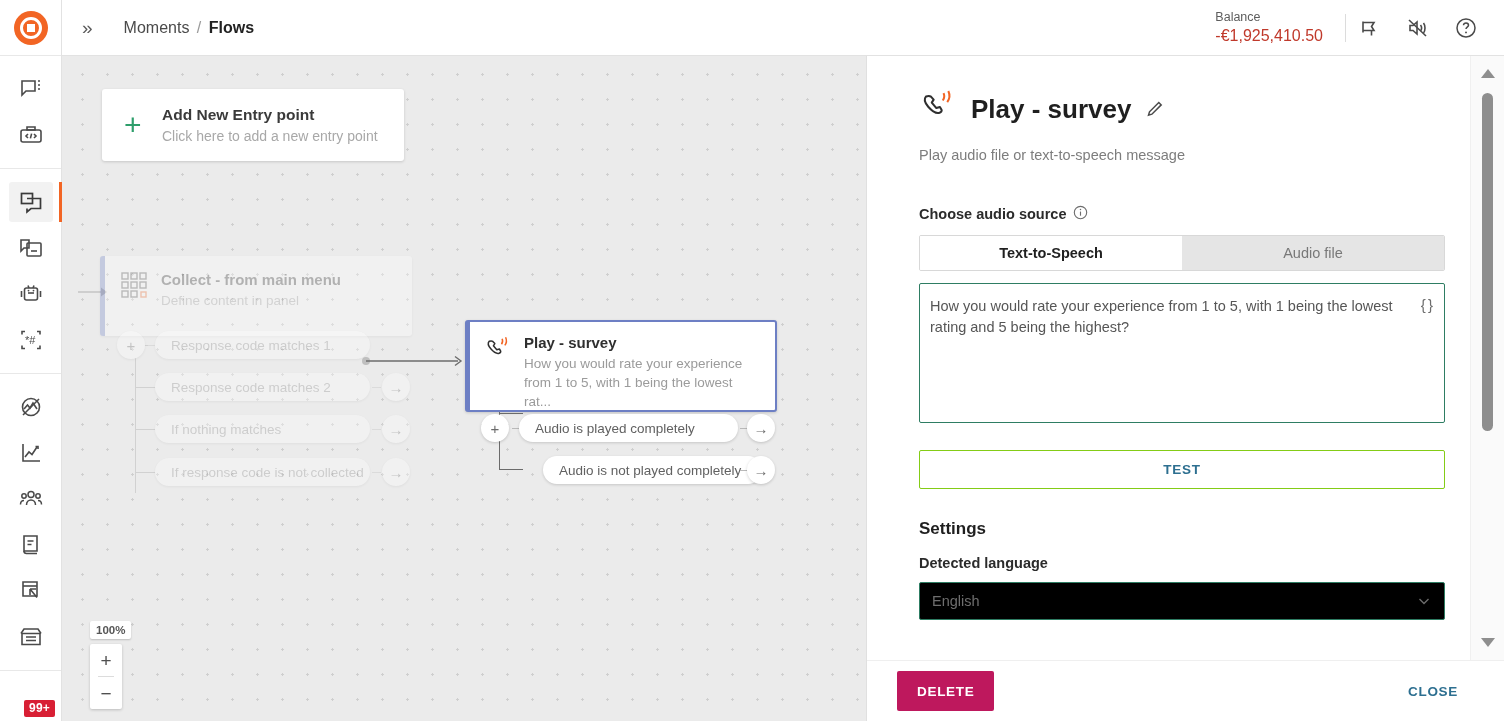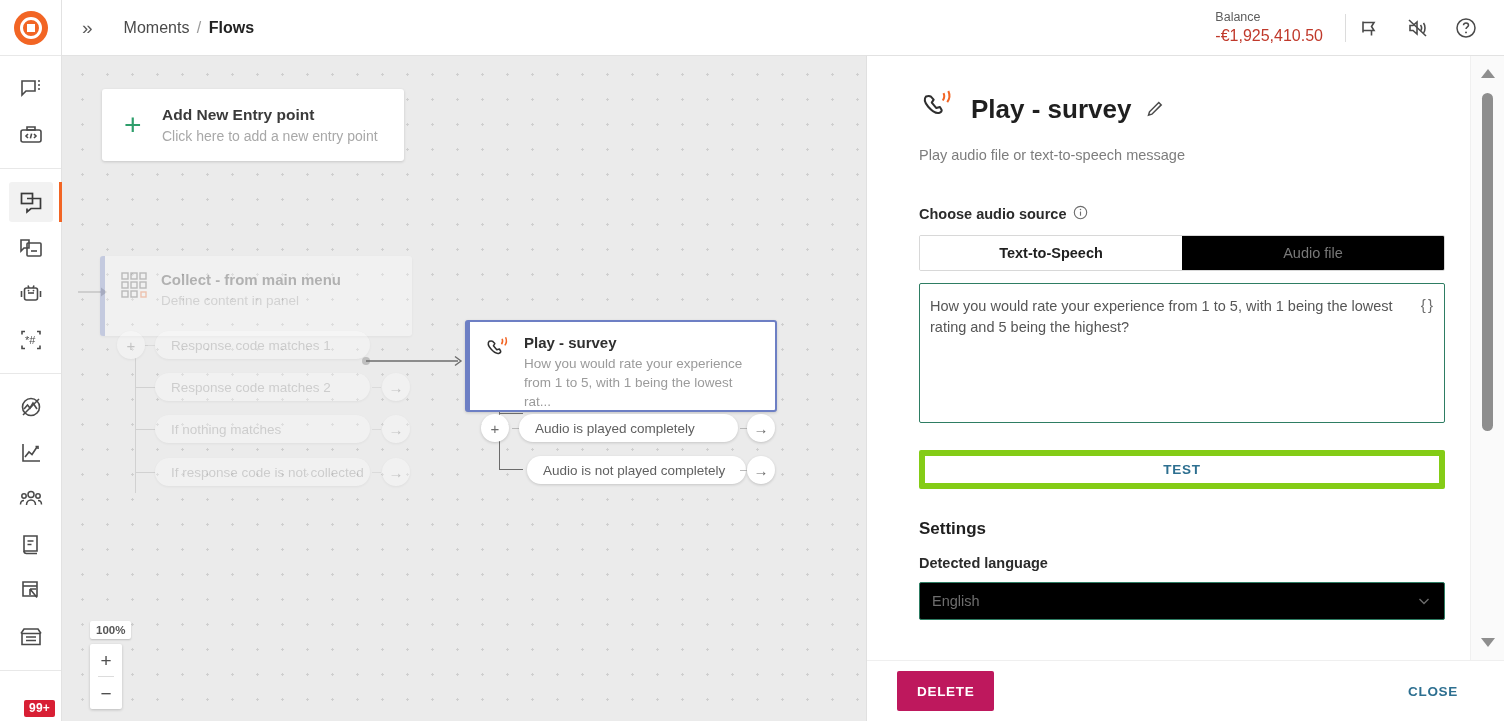--- a/index.html
+++ b/index.html
@@ -200,39 +200,39 @@
 
   .seg {
     margin-top: 12px; display: flex; width: 526px; height: 36px;
     border: 1px solid #d8d8d8; border-radius: 2px; overflow: hidden;
   }
   .seg > div {
     flex: 1 1 50%; display: flex; align-items: center; justify-content: center;
     font-size: 14.5px; cursor: pointer;
   }
   .seg .on { background: #ffffff; color: #1f1f1f; font-weight: bold; }
-  .seg .off { background: #000000; color: #787878; }
+  .seg .off { background: #e5e5e5; color: #787878; }
 
   .ta-wrap {
     margin-top: 12px; width: 526px; height: 140px;
     border: 1px solid #2e7d63; border-radius: 2px; position: relative;
     background: #fff;
   }
   .ta-text {
     position: absolute; left: 10px; top: 12px; right: 46px;
     font-size: 14.5px; color: #565656; line-height: 21px;
   }
   .ta-braces {
     position: absolute; right: 12px; top: 12px;
     font-size: 15px; color: #6d6d6d; cursor: pointer; letter-spacing: -1px;
   }
 
   .btn-test {
     margin-top: 27px; width: 526px; height: 39px;
-    border: 6px solid #84cc16; border-radius: 2px; background: #fff;
+    border: 1px solid #84cc16; border-radius: 2px; background: #fff;
     display: flex; align-items: center; justify-content: center;
     font-size: 13.5px; font-weight: bold; color: #2d6f90; letter-spacing: .8px;
     cursor: pointer;
   }
 
   .h-settings { font-size: 17px; font-weight: bold; color: #1f1f1f; margin-top: 30px; }
 
   .select {
     margin-top: 11px; width: 526px; height: 38px;
     border: 1px solid #2e7d63; border-radius: 2px; background: #000000;
@@ -580,21 +580,21 @@
         <span>+</span>
       </div>
 
       <div class="dash" style="left:450px; top:372px; width:8px;"></div>
       <div class="pill" style="left:457px; top:358px; width:219px; color:#616161;">
         <span>Audio is played completely</span>
       </div>
       <div class="dash" style="left:678px; top:372px; width:9px;"></div>
       <div class="circ" style="left:685px; top:358px;">→</div>
 
-      <div class="pill" style="left:465px; top:400px; width:219px; color:#616161;">
+      <div class="pill" style="left:481px; top:400px; width:219px; color:#616161;">
         <span>Audio is not played completely</span>
       </div>
       <div class="dash" style="left:678px; top:414px; width:9px;"></div>
       <div class="circ" style="left:685px; top:400px;">→</div>
     </div>
 
     <div id="zoom-pct">100%</div>
     <div id="zoom-ctrl">
       <div class="zbtn">+</div>
       <div class="zsep"></div>

